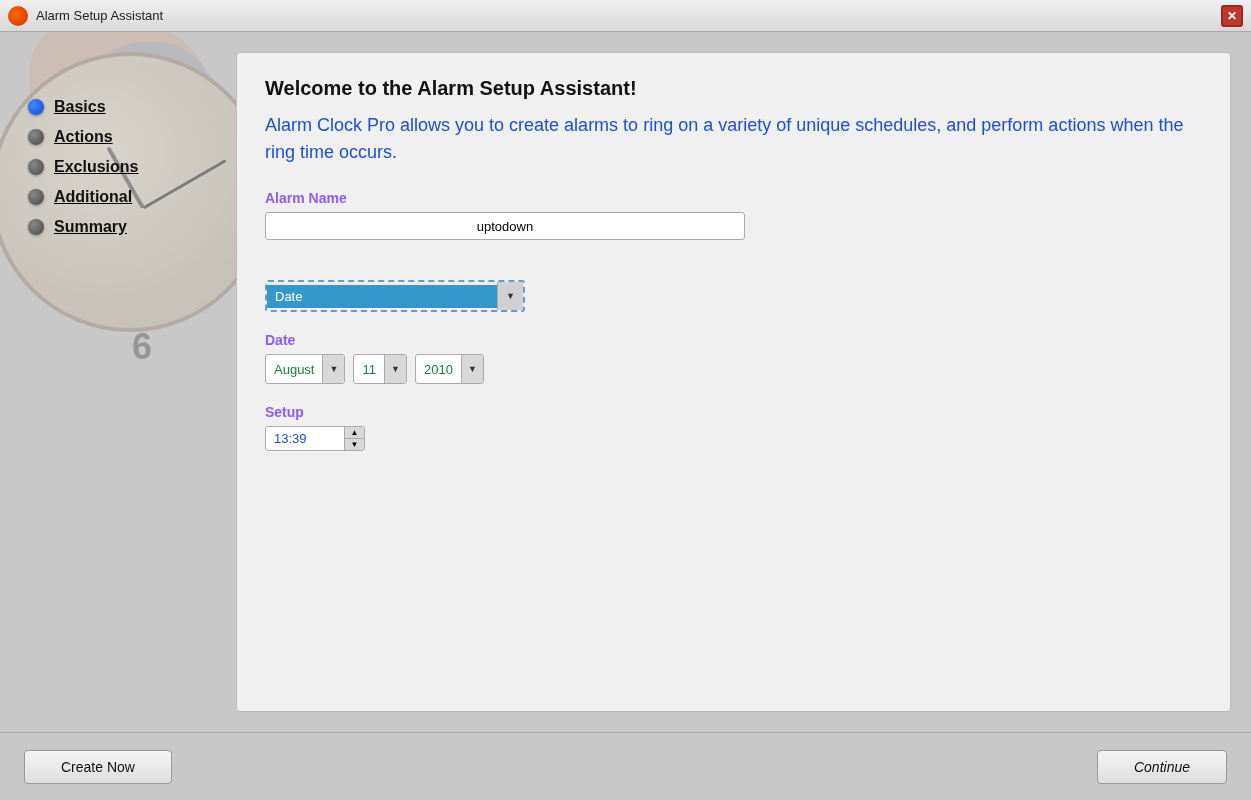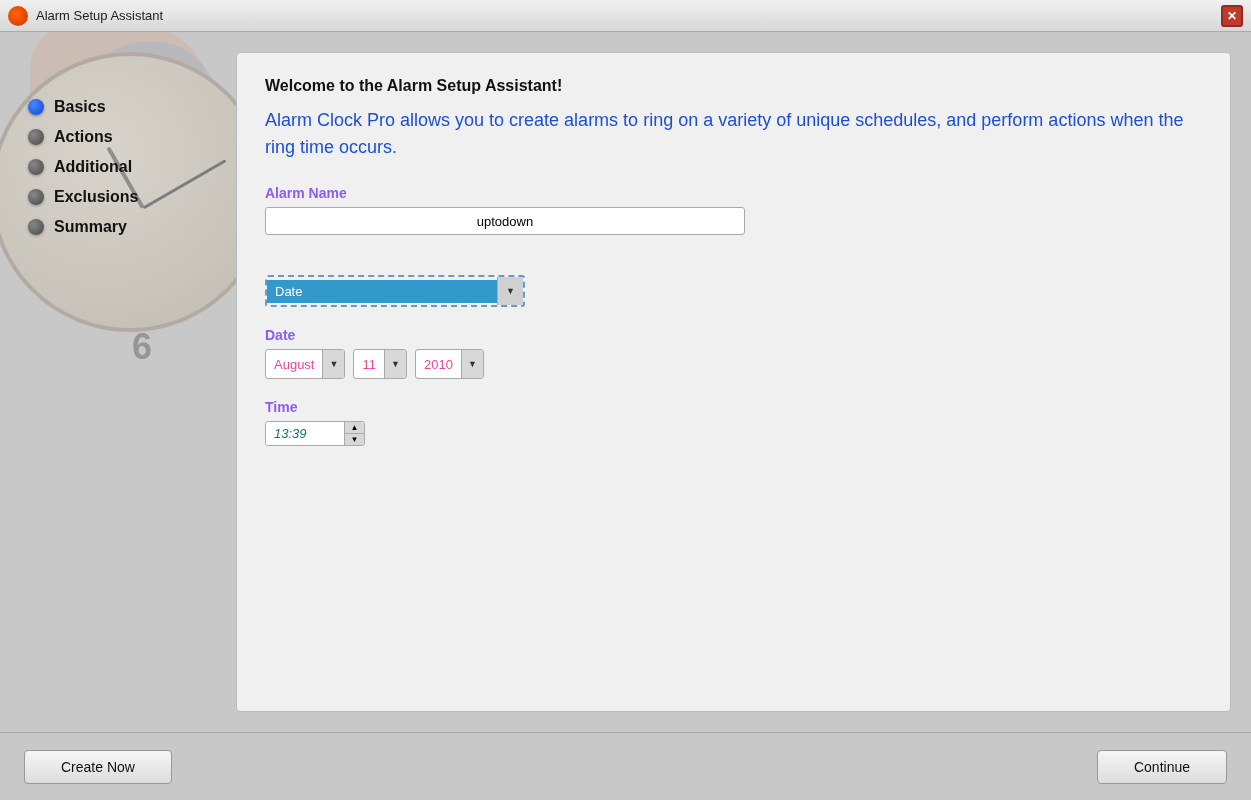--- a/index.html
+++ b/index.html
@@ -137,20 +137,21 @@
     }
 
     
     .sidebar {
       width: 200px;
       display: flex;
       flex-direction: column;
       justify-content: flex-start;
       padding-top: 40px;
       flex-shrink: 0;
+      text-decoration: underline;
     }
 
     .sidebar-item {
       display: flex;
       align-items: center;
       gap: 10px;
       padding: 6px 8px;
       cursor: pointer;
     }
 
@@ -181,21 +182,21 @@
     .content-panel {
       flex: 1;
       background: #f0f0f0;
       border: 1px solid #bbb;
       border-radius: 4px;
       padding: 24px 28px;
       overflow-y: auto;
     }
 
     .welcome-title {
-      font-size: 16px;
+      font-size: 20px;
       font-weight: bold;
       color: #111;
       margin-bottom: 12px;
     }
 
     .welcome-desc {
       font-size: 18px;
       color: #1d4ed8;
       line-height: 1.5;
       margin-bottom: 24px;
@@ -267,21 +268,21 @@
       align-items: center;
       border: 1px solid #aaa;
       border-radius: 3px;
       background: white;
       overflow: hidden;
     }
 
     .date-select-value {
       padding: 4px 8px;
       font-size: 13px;
-      color: #ec4899;
+      color: #15803d;
       background: white;
     }
 
     .date-arrow-btn {
       width: 22px;
       height: 28px;
       background: #d8d8d8;
       border-left: 1px solid #aaa;
       display: flex;
       align-items: center;
@@ -295,24 +296,23 @@
       align-items: stretch;
       border: 1px solid #aaa;
       border-radius: 3px;
       overflow: hidden;
       width: 100px;
     }
 
     .time-value {
       padding: 4px 8px;
       font-size: 13px;
-      color: #0f766e;
+      color: #1d4ed8;
       background: white;
       flex: 1;
-      font-style: italic;
     }
 
     .time-arrows {
       display: flex;
       flex-direction: column;
       width: 20px;
       border-left: 1px solid #aaa;
     }
 
     .time-arrow-up,
@@ -354,20 +354,21 @@
     }
 
     .btn-continue {
       padding: 8px 36px;
       background: linear-gradient(to bottom, #f5f5f5, #ddd);
       border: 1px solid #999;
       border-radius: 4px;
       font-size: 14px;
       cursor: pointer;
       color: #111;
+      font-style: italic;
     }
 
     
     .arrow-down-char { font-size: 9px; color: #333; }
 
     
     .blob-blue {
       position: absolute;
       width: 140px;
       height: 160px;
@@ -416,25 +417,25 @@
         <div class="sidebar-item">
           <div class="sidebar-dot active"></div>
           <span class="sidebar-label">Basics</span>
         </div>
         <div class="sidebar-item">
           <div class="sidebar-dot inactive"></div>
           <span class="sidebar-label">Actions</span>
         </div>
         <div class="sidebar-item">
           <div class="sidebar-dot inactive"></div>
-          <span class="sidebar-label">Additional</span>
+          <span class="sidebar-label">Exclusions</span>
         </div>
         <div class="sidebar-item">
           <div class="sidebar-dot inactive"></div>
-          <span class="sidebar-label">Exclusions</span>
+          <span class="sidebar-label">Additional</span>
         </div>
         <div class="sidebar-item">
           <div class="sidebar-dot inactive"></div>
           <span class="sidebar-label">Summary</span>
         </div>
       </div>
 
       <div class="content-panel">
 
         <div class="welcome-title">Welcome to the Alarm Setup Assistant!</div>
@@ -475,21 +476,21 @@
             <div class="date-select-wrapper">
               <span class="date-select-value">2010</span>
               <div class="date-arrow-btn">
                 <span class="arrow-down-char">▼</span>
               </div>
             </div>
           </div>
         </div>
 
         <div class="field-group">
-          <div class="field-label">Time</div>
+          <div class="field-label">Setup</div>
           <div class="time-wrapper">
             <span class="time-value">13:39</span>
             <div class="time-arrows">
               <button class="time-arrow-up">▲</button>
               <button class="time-arrow-down">▼</button>
             </div>
           </div>
         </div>
 
       </div>

